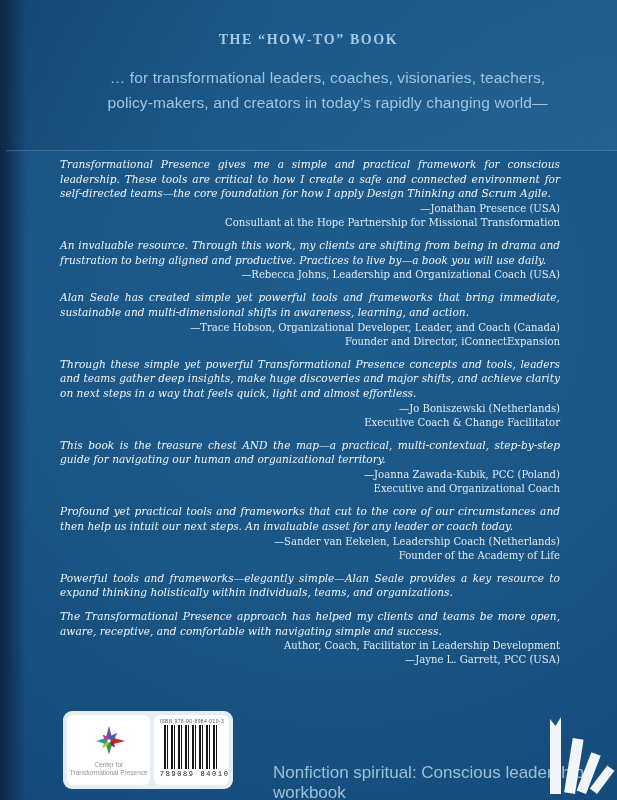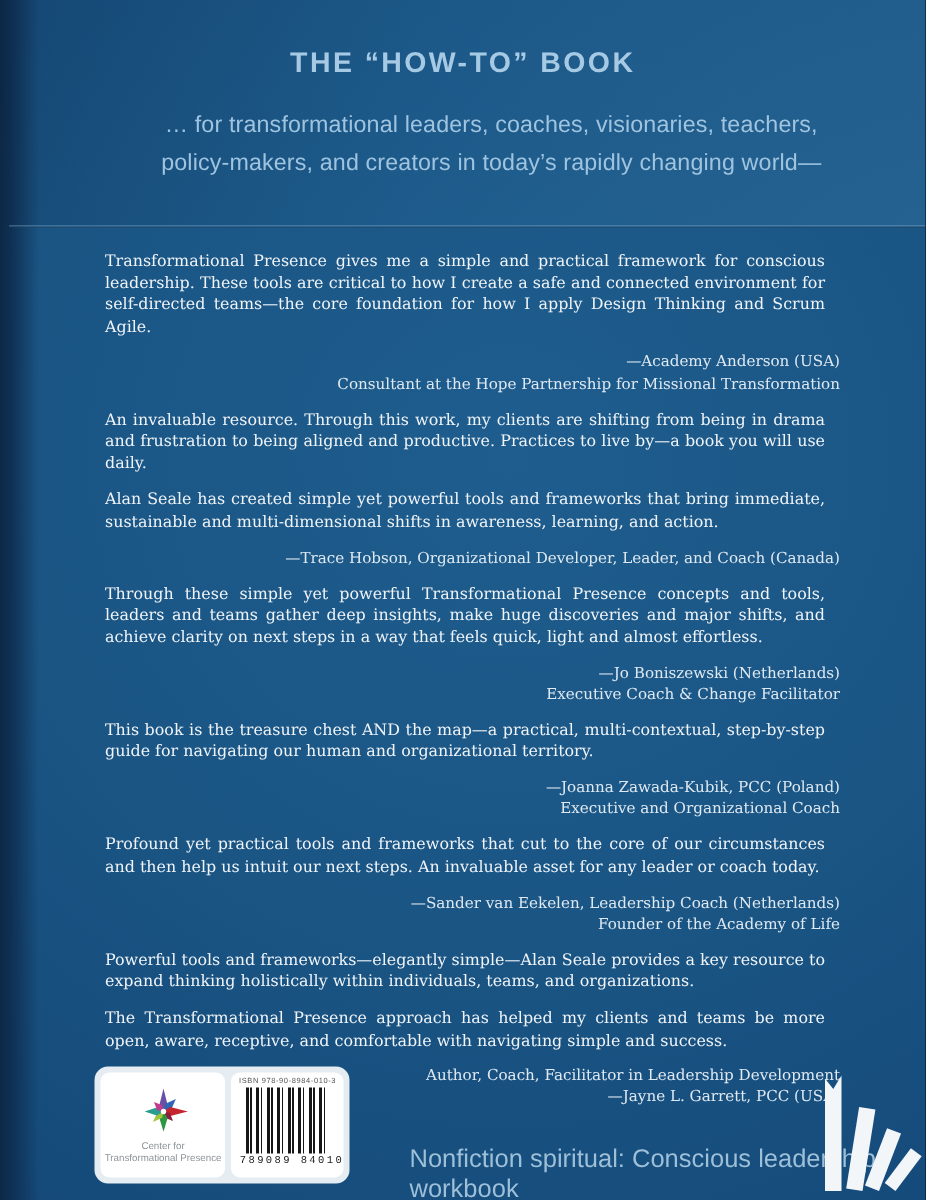--- a/index.html
+++ b/index.html
@@ -19,30 +19,30 @@
     background:linear-gradient(105deg, rgba(10,35,65,.20) 0%, rgba(40,110,160,.10) 45%, rgba(90,160,205,.16) 100%);
     pointer-events:none;
   }
   .seam{
     position:absolute;left:6px;right:0;top:150px;height:2px;
     background:linear-gradient(180deg, rgba(150,200,235,.38), rgba(10,30,55,.35));
     pointer-events:none;
   }
   header{position:absolute;top:32px;left:0;right:0;text-align:center;}
   h1.title{
-    margin:0;font-family:Liberation Sans, sans-serif;font-weight:700;
-    font-size:19px;letter-spacing:1.6px;color:#a6c9e4;
+    margin:0;font-family:Liberation Serif, serif;font-weight:700;
+    font-size:14px;letter-spacing:1.6px;color:#a6c9e4;
   }
   .subtitle{margin-top:17px;font-family:"Liberation Sans",sans-serif;
     font-size:15.5px;font-weight:400;color:#9fc4e0;line-height:1.62;letter-spacing:.1px;padding-left:38px;}
   .subtitle div{white-space:nowrap;}
   .testimonials{position:absolute;left:60px;right:57px;top:157px;}
   .t{margin-bottom:9px;}
   .q{
-    margin:10px;font-size:10.6px;line-height:1.38;
+    margin:0;font-style:italic;font-size:10.6px;line-height:1.38;
     color:#f0f4f8;text-align:justify;
   }
   .a{
     margin-top:1px;font-size:10.1px;line-height:1.3;color:#dfe9f2;text-align:right;
   }
   footer{position:absolute;left:0;right:0;bottom:0;top:705px;}
   .badge{
     position:absolute;left:63px;top:6px;width:170px;height:78px;
     background:#e6edf2;border-radius:9px;box-sizing:border-box;
     padding:4px;display:flex;gap:4px;
@@ -81,29 +81,31 @@
     <h1 class="title">THE “HOW-TO” BOOK</h1>
     <div class="subtitle">
       <div>… for transformational leaders, coaches, visionaries, teachers,</div>
       <div>policy-makers, and creators in today’s rapidly changing world—</div>
     </div>
   </header>
 
   <main class="testimonials">
     <section class="t">
       <p class="q">Transformational Presence gives me a simple and practical framework for conscious leadership. These tools are critical to how I create a safe and connected environment for self-directed teams—the core foundation for how I apply Design Thinking and Scrum Agile.</p>
-      <div class="a">—Academy Anderson (USA)</div>
+      <div class="a">—Jonathan Presence (USA)</div>
       <div class="a">Consultant at the Hope Partnership for Missional Transformation</div>
     </section>
     <section class="t">
       <p class="q">An invaluable resource. Through this work, my clients are shifting from being in drama and frustration to being aligned and productive. Practices to live by—a book you will use daily.</p>
+      <div class="a">—Rebecca Johns, Leadership and Organizational Coach (USA)</div>
     </section>
     <section class="t">
       <p class="q">Alan Seale has created simple yet powerful tools and frameworks that bring immediate, sustainable and multi-dimensional shifts in awareness, learning, and action.</p>
       <div class="a">—Trace Hobson, Organizational Developer, Leader, and Coach (Canada)</div>
+      <div class="a">Founder and Director, iConnectExpansion</div>
     </section>
     <section class="t">
       <p class="q">Through these simple yet powerful Transformational Presence concepts and tools, leaders and teams gather deep insights, make huge discoveries and major shifts, and achieve clarity on next steps in a way that feels quick, light and almost effortless.</p>
       <div class="a">—Jo Boniszewski (Netherlands)</div>
       <div class="a">Executive Coach &amp; Change Facilitator</div>
     </section>
     <section class="t">
       <p class="q">This book is the treasure chest AND the map—a practical, multi-contextual, step-by-step guide for navigating our human and organizational territory.</p>
       <div class="a">—Joanna Zawada-Kubik, PCC (Poland)</div>
       <div class="a">Executive and Organizational Coach</div>

